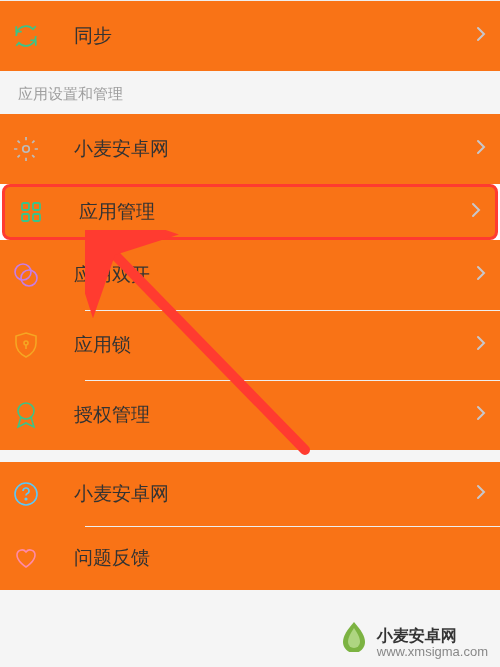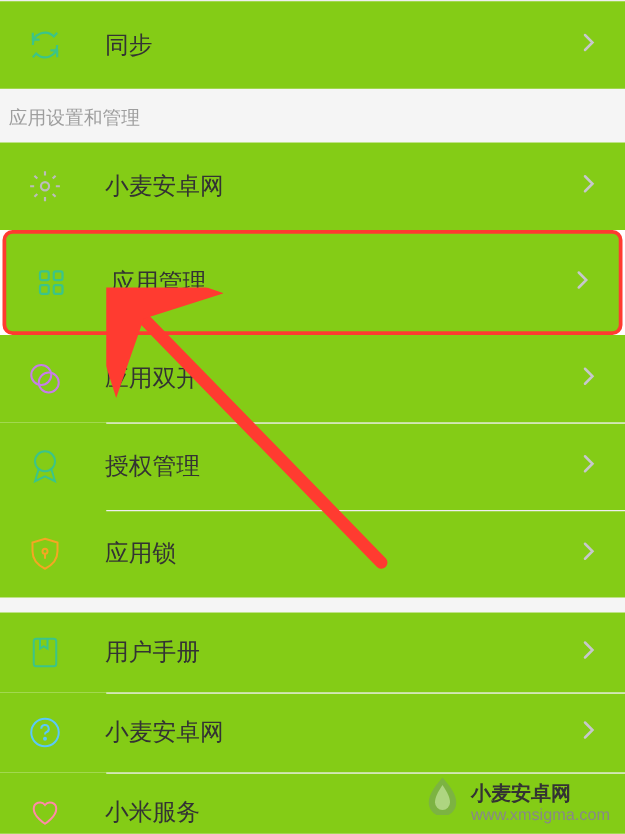--- a/index.html
+++ b/index.html
@@ -7,31 +7,31 @@
       width: 500px;
       height: 667px;
       background: #f5f5f5;
       font-family: -apple-system, "PingFang SC", "Microsoft YaHei", sans-serif;
       overflow: hidden;
       position: relative;
     }
     .section { background: #fff; }
     .divider-top { height: 1px; background: #eee; }
     .section-header {
-      padding: 14px 7px 10px;
+      padding: 14px 18px 10px;
       font-size: 15px;
       color: #9e9e9e;
       background: #f5f5f5;
     }
     .row {
       display: flex;
       align-items: center;
-      padding: 0 22px;
+      padding: 0 12px;
       height: 70px;
-      background: #84cc16;
+      background: #f97316;
       position: relative;
     }
     .row.short { height: 64px; }
     .row + .row::before {
       content: "";
       position: absolute;
       top: 0;
       left: 85px;
       right: 0;
       height: 1px;
@@ -51,21 +51,21 @@
       font-size: 19px;
       color: #333;
     }
     .chevron { width: 12px; height: 20px; flex-shrink: 0; }
     .chevron svg { display: block; }
     .gap { height: 12px; background: #f5f5f5; }
     .highlighted {
       border: 3px solid #ff3b30;
       border-radius: 8px;
       margin: 0 2px;
-      height: 84px;
+      height: 56px;
     }
     .highlighted::before { display: none; }
     .highlighted + .row::before { display: none; }
     .arrow {
       position: absolute;
       top: 230px;
       left: 85px;
       pointer-events: none;
       z-index: 10;
     }
@@ -157,67 +157,53 @@
     <span class="label">应用双开</span>
     <span class="chevron">
       <svg width="10" height="16" viewBox="0 0 10 16">
           <path d="M2 2l6 6-6 6" stroke="#c7c7cc" stroke-width="2" fill="none" stroke-linecap="round"></path>
         </svg>
     </span>
   </div>
 
   <div class="row">
     <span class="icon">
-      <svg width="26" height="28" viewBox="0 0 26 28" fill="none" stroke="#3bc489" stroke-width="1.6">
-        <circle cx="13" cy="10" r="8"></circle>
-        <path d="M8 16l-3 10 8-4 8 4-3-10"></path>
-      </svg>
-    </span>
-    <span class="label">授权管理</span>
-    <span class="chevron">
-      <svg width="10" height="16" viewBox="0 0 10 16">
-          <path d="M2 2l6 6-6 6" stroke="#c7c7cc" stroke-width="2" fill="none" stroke-linecap="round"></path>
-        </svg>
-    </span>
-  </div>
-
-  <div class="row">
-    <span class="icon">
       <svg width="24" height="28" viewBox="0 0 24 28" fill="none" stroke="#f5a623" stroke-width="1.6">
         <path d="M12 2l10 3v7c0 7-4 11-10 14C6 23 2 19 2 12V5l10-3z"></path>
         <circle cx="12" cy="12" r="2"></circle>
         <path d="M12 14v4"></path>
       </svg>
     </span>
     <span class="label">应用锁</span>
     <span class="chevron">
       <svg width="10" height="16" viewBox="0 0 10 16">
           <path d="M2 2l6 6-6 6" stroke="#c7c7cc" stroke-width="2" fill="none" stroke-linecap="round"></path>
         </svg>
     </span>
   </div>
+
+  <div class="row">
+    <span class="icon">
+      <svg width="26" height="28" viewBox="0 0 26 28" fill="none" stroke="#3bc489" stroke-width="1.6">
+        <circle cx="13" cy="10" r="8"></circle>
+        <path d="M8 16l-3 10 8-4 8 4-3-10"></path>
+      </svg>
+    </span>
+    <span class="label">授权管理</span>
+    <span class="chevron">
+      <svg width="10" height="16" viewBox="0 0 10 16">
+          <path d="M2 2l6 6-6 6" stroke="#c7c7cc" stroke-width="2" fill="none" stroke-linecap="round"></path>
+        </svg>
+    </span>
+  </div>
 </div>
 
 <div class="gap"></div>
 
 <div class="section">
-  <div class="row short">
-    <span class="icon">
-      <svg width="24" height="26" viewBox="0 0 24 26" fill="none" stroke="#3bc489" stroke-width="1.6">
-        <rect x="3" y="2" width="18" height="22" rx="2"></rect>
-        <path d="M8 2v8l3-2 3 2V2"></path>
-      </svg>
-    </span>
-    <span class="label">用户手册</span>
-    <span class="chevron">
-      <svg width="10" height="16" viewBox="0 0 10 16">
-          <path d="M2 2l6 6-6 6" stroke="#c7c7cc" stroke-width="2" fill="none" stroke-linecap="round"></path>
-        </svg>
-    </span>
-  </div>
 
   <div class="row short">
     <span class="icon">
       <svg width="26" height="26" viewBox="0 0 26 26" fill="none" stroke="#5ac8fa" stroke-width="1.6">
         <circle cx="13" cy="13" r="11"></circle>
         <path d="M10 10a3 3 0 1 1 4 2.8c-.8.4-1 1-1 1.7"></path>
         <circle cx="13" cy="18" r="0.8" fill="#5ac8fa"></circle>
       </svg>
     </span>
     <span class="label">小麦安卓网</span>
@@ -227,21 +213,21 @@
         </svg>
     </span>
   </div>
 
   <div class="row short">
     <span class="icon">
       <svg width="26" height="24" viewBox="0 0 26 24" fill="none" stroke="#ff8aa8" stroke-width="1.6">
         <path d="M13 21s-9-5.5-9-12a5 5 0 0 1 9-3 5 5 0 0 1 9 3c0 6.5-9 12-9 12z"></path>
       </svg>
     </span>
-    <span class="label">小米服务</span>
+    <span class="label">问题反馈</span>
   </div>
 </div>
 
 <div class="arrow">
   <svg width="240" height="240" viewBox="0 0 240 240">
     <defs>
       <marker id="ah" markerWidth="12" markerHeight="12" refX="3" refY="6" orient="auto">
         <path d="M0,0 L12,6 L0,12 L3,6 z" fill="#ff3b30"></path>
       </marker>
     </defs>

